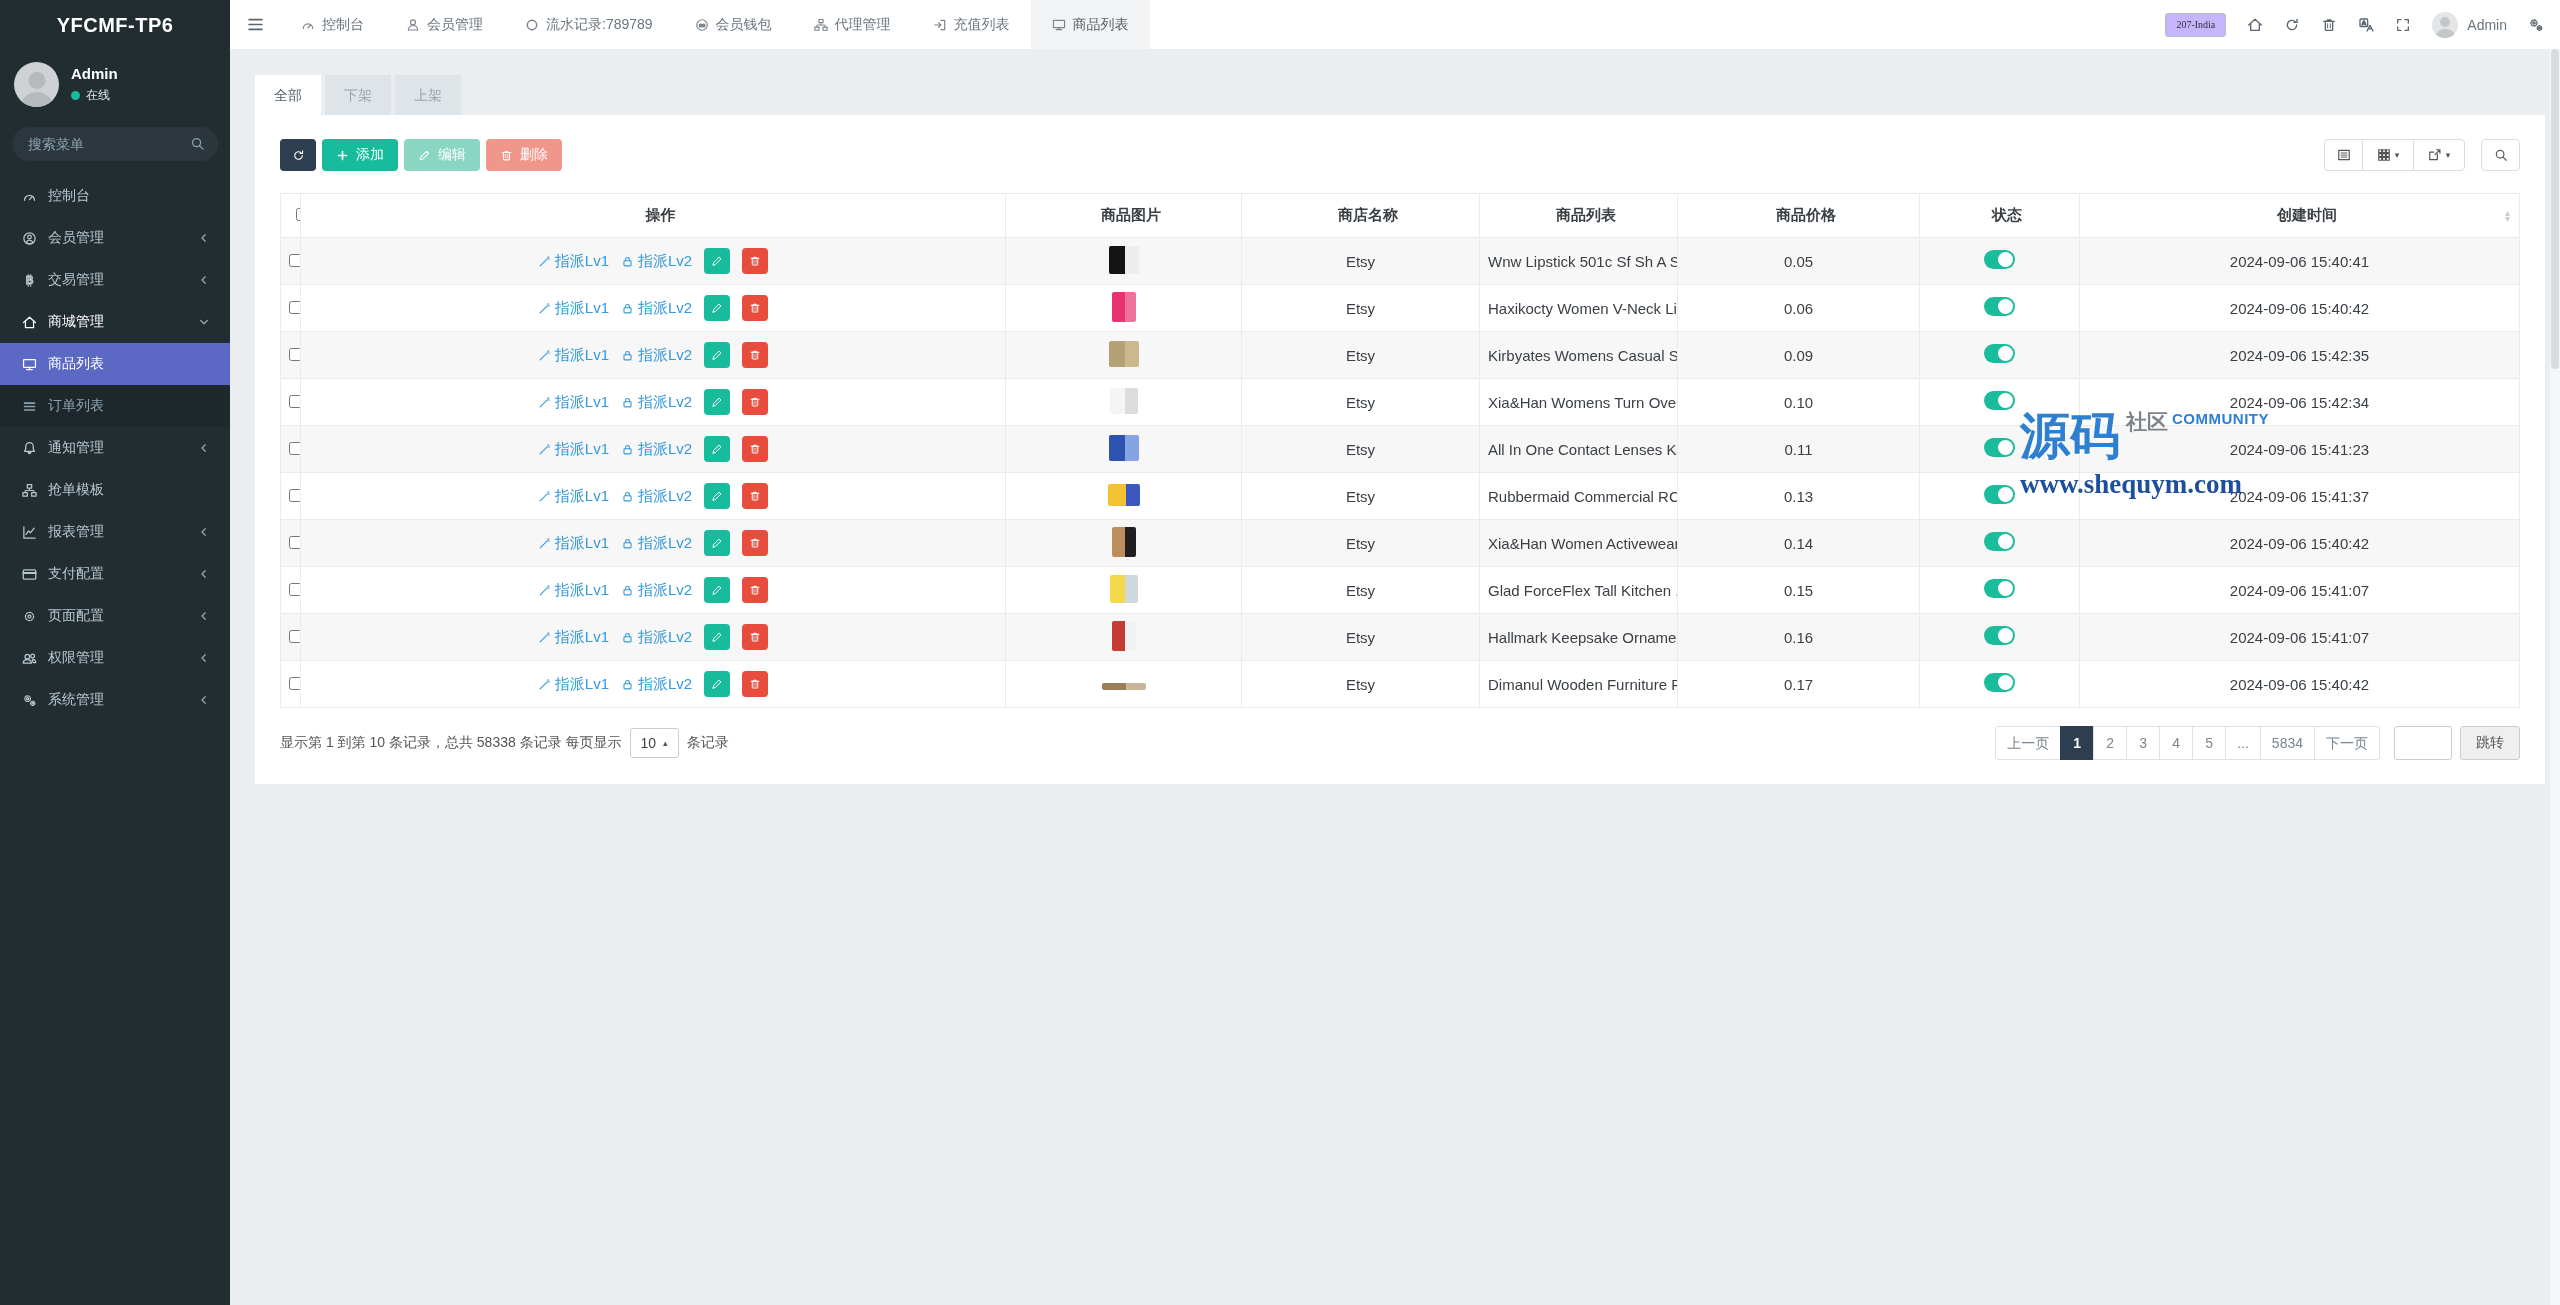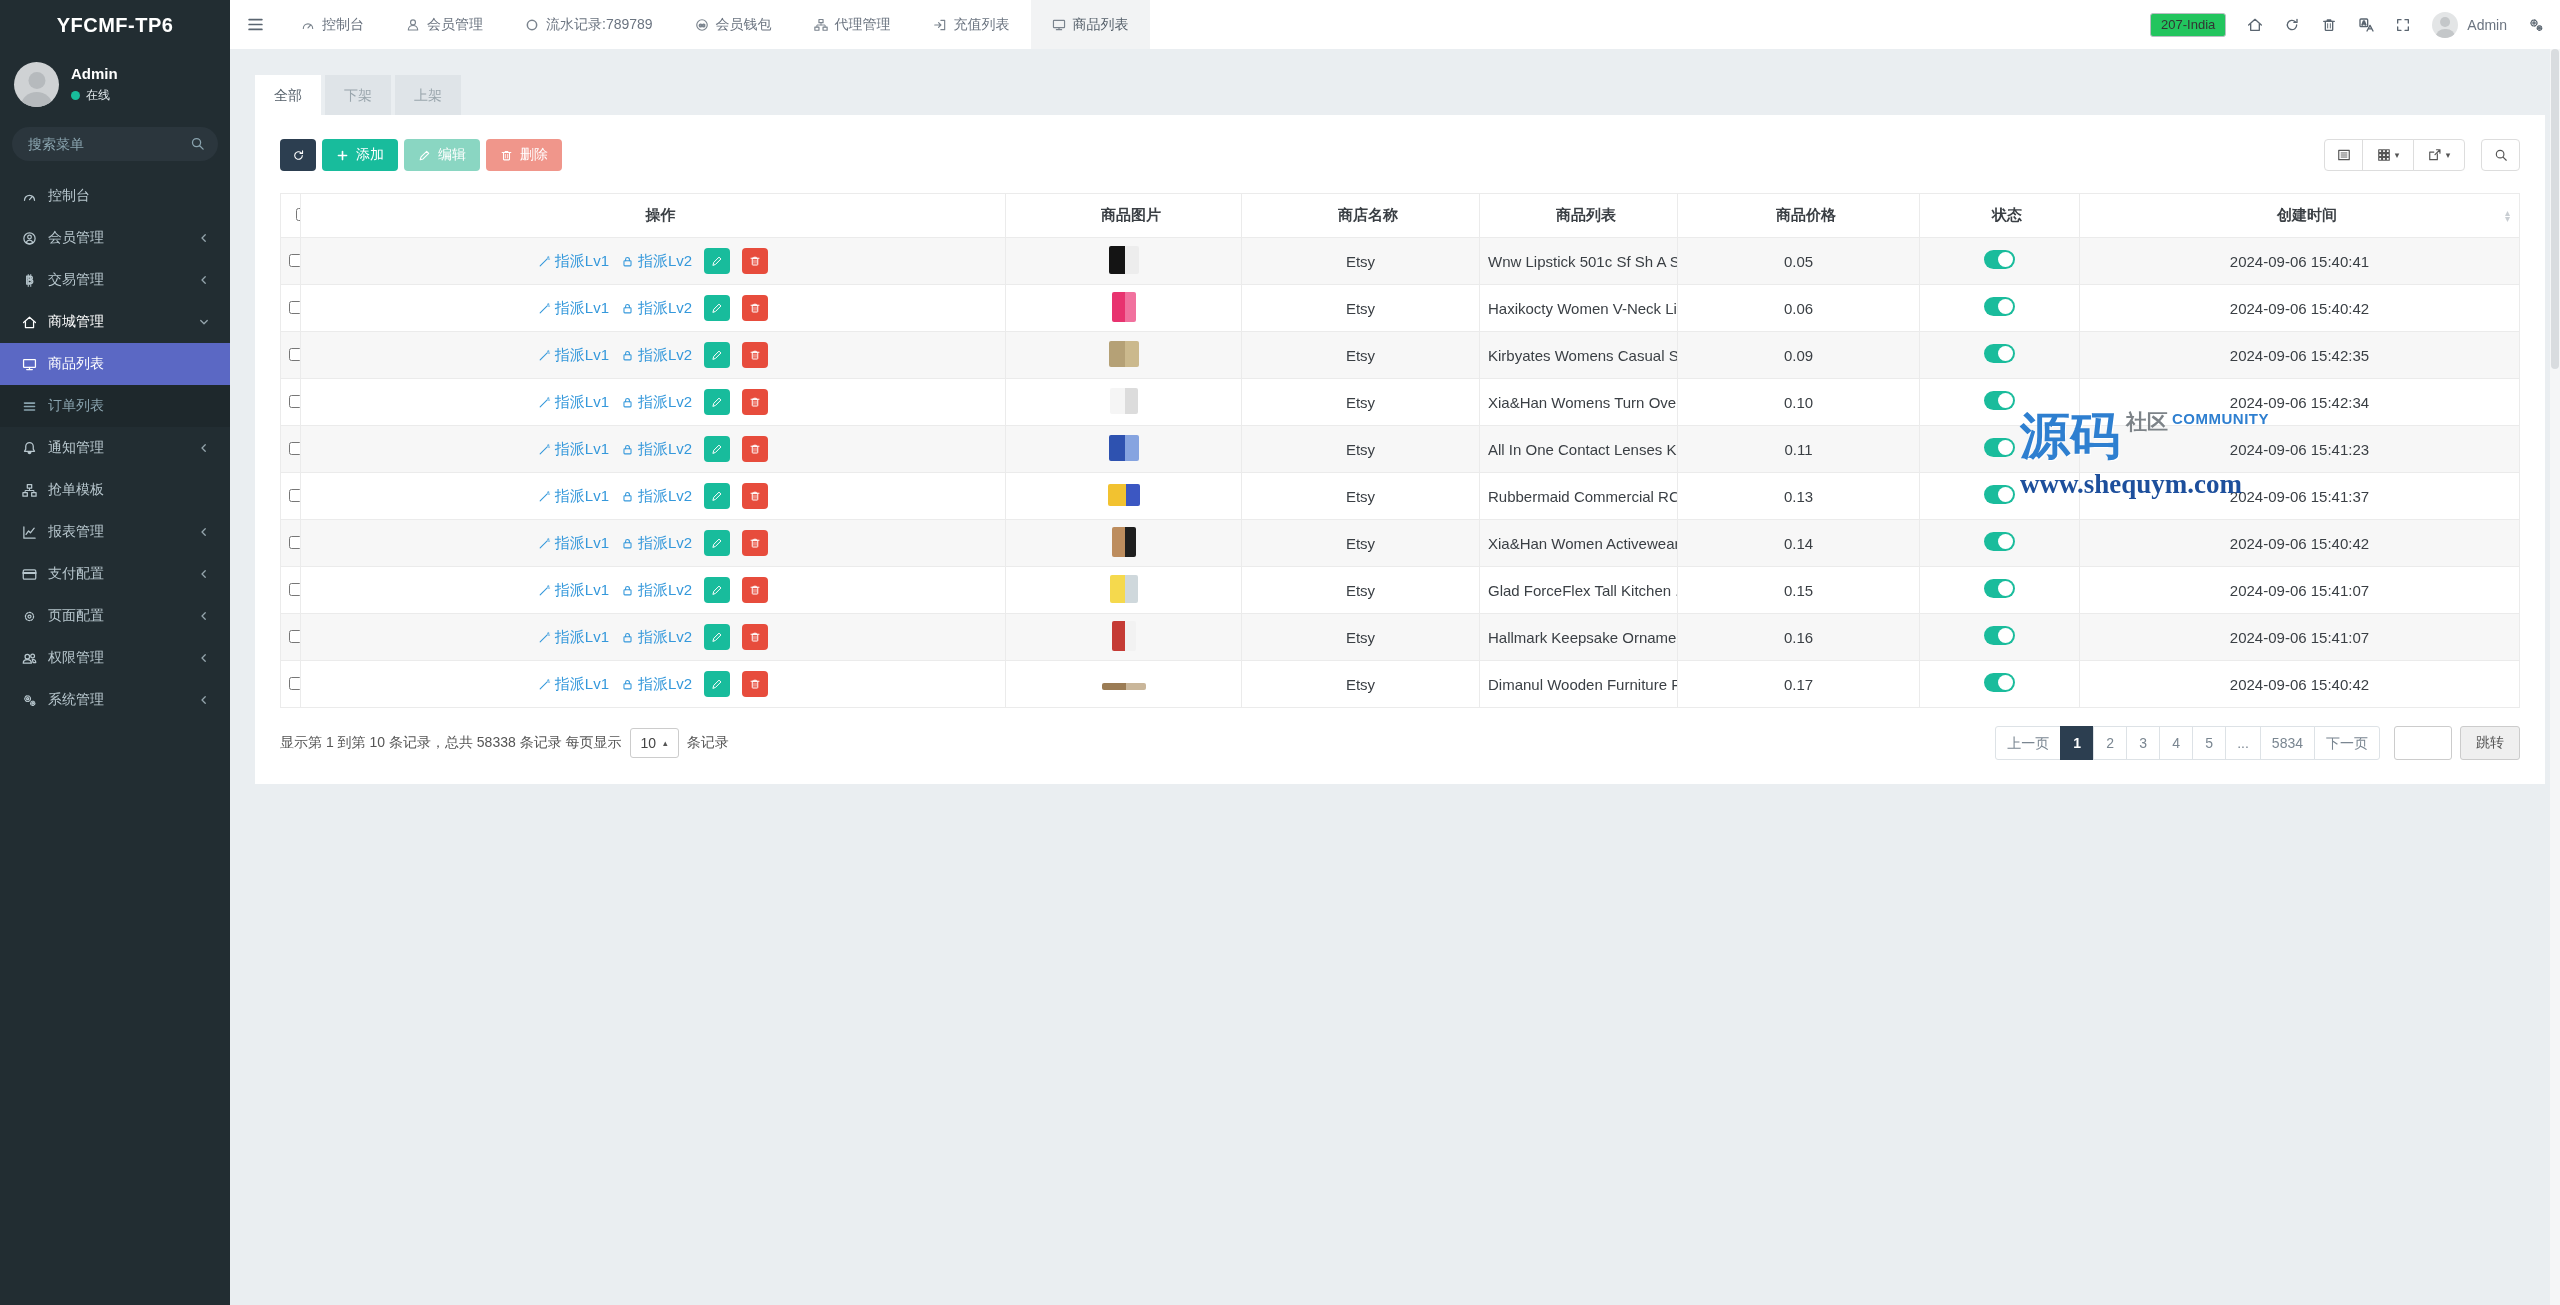--- a/index.html
+++ b/index.html
@@ -32,21 +32,21 @@
   .menu li.active { background:#5b68c4; color:#fff; }
 
   
   .topbar { position:fixed; left:230px; right:0; top:0; height:49px; background:#fff; display:flex; align-items:stretch; z-index:15; }
   .burger { width:50px; display:flex; align-items:center; justify-content:center; color:#5a6570; font-size:17px; cursor:pointer; }
   .nav-tabs { display:flex; list-style:none; }
   .nav-tabs li { display:flex; align-items:center; gap:7px; padding:0 21px; color:#6b7480; font-size:14px; cursor:pointer; white-space:nowrap; }
   .nav-tabs li .ic { font-size:14px; color:#7b848e; }
   .nav-tabs li.active { background:#f2f3f4; color:#55606a; }
   .top-right { margin-left:auto; display:flex; align-items:center; gap:21px; padding-right:16px; }
-  .region-select { border:1px solid #b9bfc4; border-radius:3px; background:#22c55e; height:24px; padding:0 10px; font-size:13px; color:#333; cursor:pointer; font-family:Liberation Sans, sans-serif; }
+  .region-select { border:1px solid #b9bfc4; border-radius:3px; background:#c4b5fd; height:24px; padding:0 10px; font-size:10px; color:#333; cursor:pointer; font-family:Liberation Serif, serif; }
   .tool-ic { color:#5a6570; font-size:16px; background:none; border:none; cursor:pointer; display:flex; align-items:center; }
   .top-user { display:flex; align-items:center; gap:9px; color:#6b7480; font-size:14px; cursor:pointer; }
   .avatar.sm { width:26px; height:26px; background:#e3e5e6; }
   .avatar.sm::before,.avatar.sm::after { background:#c4c7c9; }
 
   
   .page { position:absolute; left:230px; top:49px; width:2330px; height:1256px; background:#eaeef1; padding:26px 15px 0 25px; }
   .filter-tabs { display:flex; height:40px; }
   .filter-tabs .ftab { padding:0 19px; line-height:40px; font-size:14px; color:#9aa6ad; background:#dfe4e8; margin-right:4px; cursor:pointer; }
   .filter-tabs .ftab.active { background:#fff; color:#55606a; }

